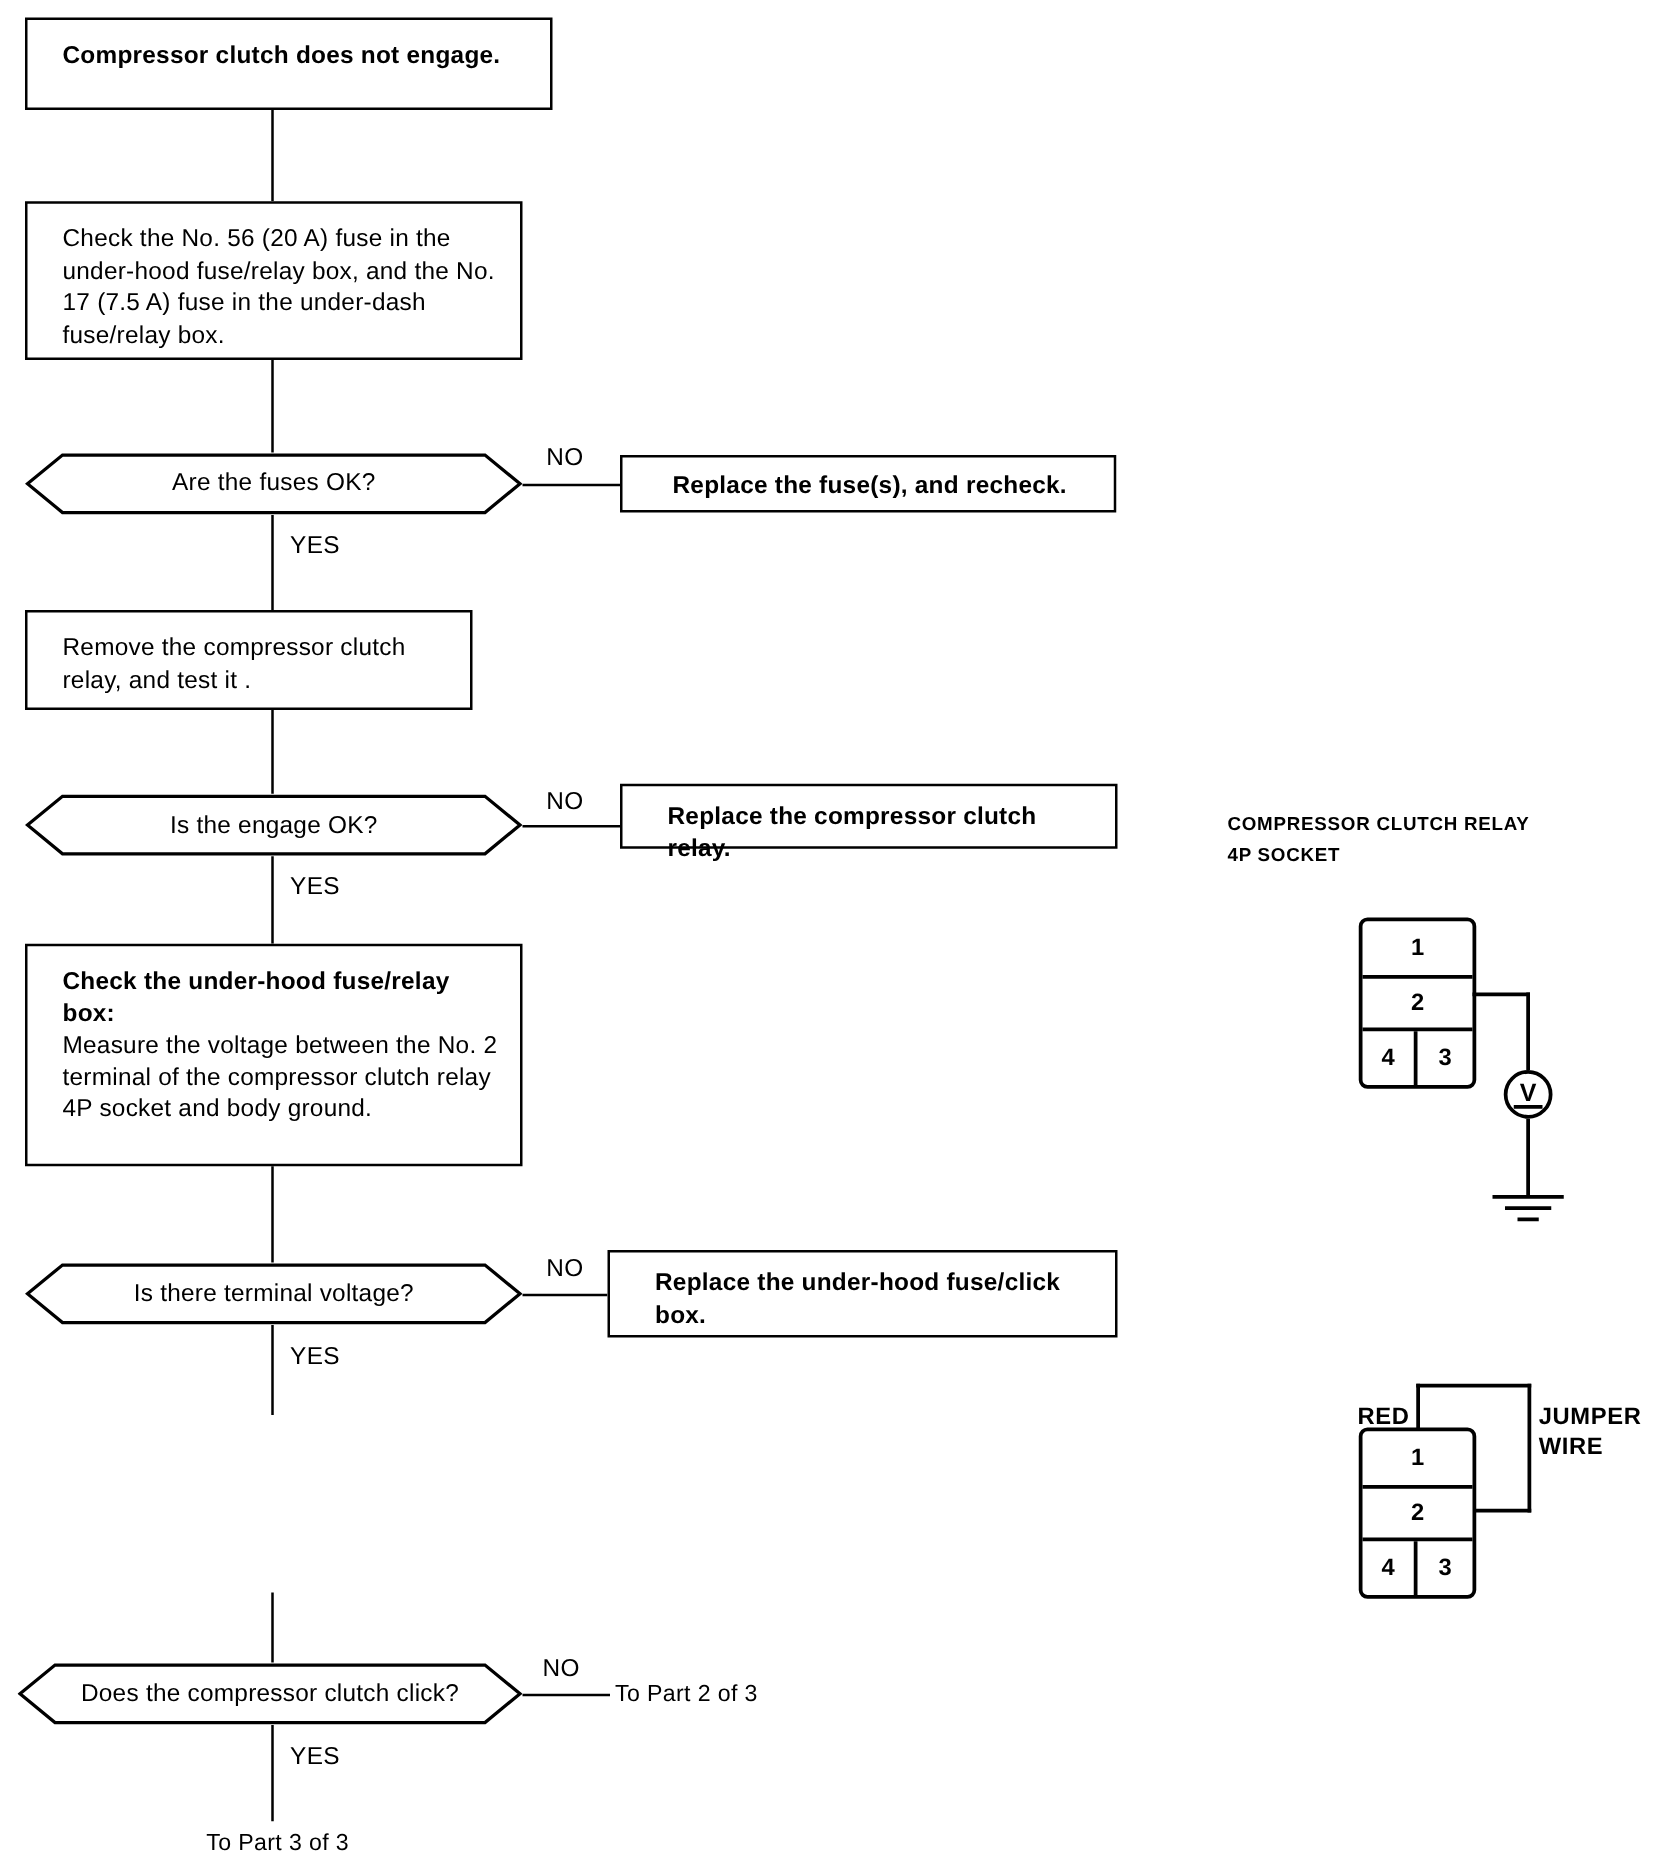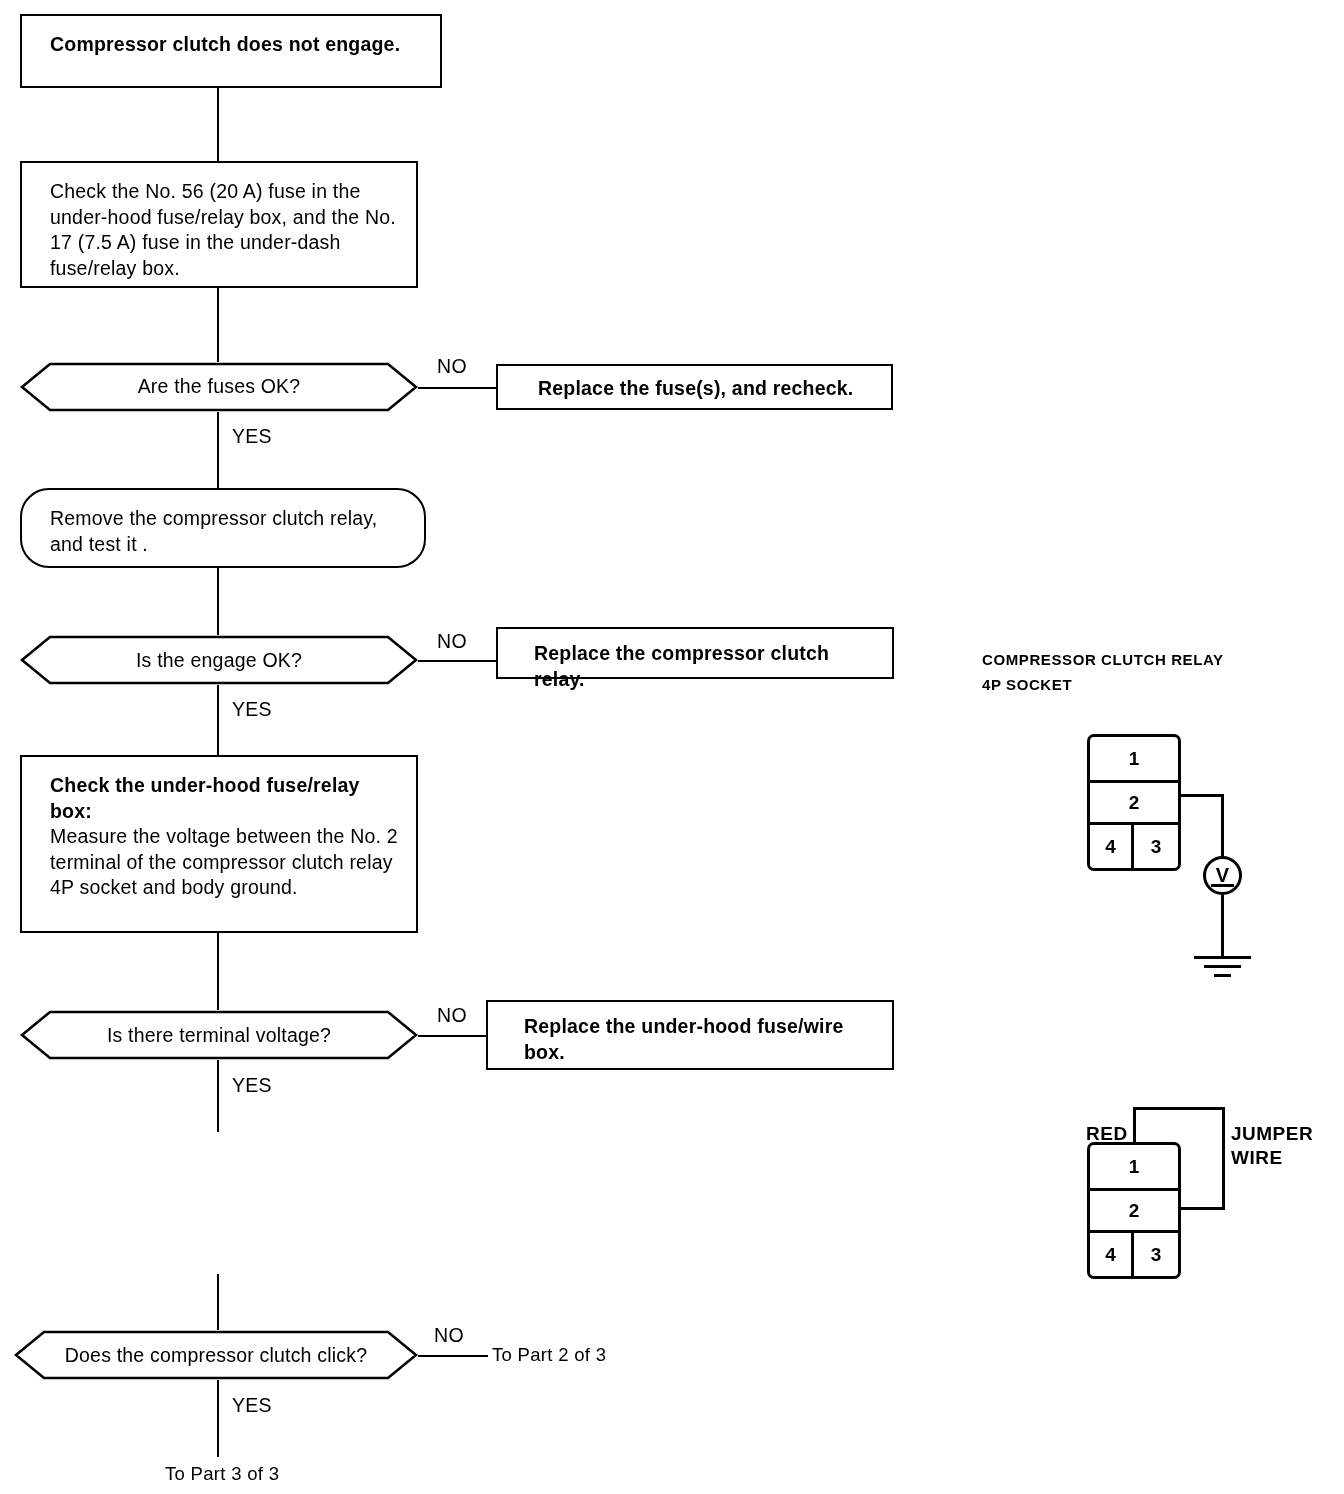--- a/index.html
+++ b/index.html
@@ -151,21 +151,21 @@
   <div class="line-h" style="left:418px; top:387px; width:78px;"></div>
   <div class="lbl" style="left:437px; top:355px;">NO</div>
   <div class="lbl" style="left:232px; top:425px;">YES</div>
 
   <div class="node bold" style="left:496px; top:364px; width:397px; height:46px;">
     <div class="txt" style="top:10px; left:40px;">Replace the fuse(s), and recheck.</div>
   </div>
 
   <div class="line-v" style="left:217px; top:412px; height:80px;"></div>
 
-  <div class="node" style="left:20px; top:488px; width:406px; height:80px;border-radius:29px;">
+  <div class="node" style="left:20px; top:488px; width:358px; height:80px;">
     <div class="txt">Remove the compressor clutch relay, and test it .</div>
   </div>
   <div class="line-v" style="left:217px; top:568px; height:67px;"></div>
 
   <div class="decision" style="left:20px; top:635px; width:398px; height:50px;">
     <svg width="398" height="50" viewBox="0 0 398 50">
       <polygon points="2,25 30,2 368,2 396,25 368,48 30,48" fill="#fff" stroke="#000" stroke-width="2.6"></polygon>
     </svg>
     <div class="dtxt">Is the engage OK?</div>
   </div>
@@ -191,21 +191,21 @@
     <svg width="398" height="50" viewBox="0 0 398 50">
       <polygon points="2,25 30,2 368,2 396,25 368,48 30,48" fill="#fff" stroke="#000" stroke-width="2.6"></polygon>
     </svg>
     <div class="dtxt">Is there terminal voltage?</div>
   </div>
   <div class="line-h" style="left:418px; top:1035px; width:68px;"></div>
   <div class="lbl" style="left:437px; top:1004px;">NO</div>
   <div class="lbl" style="left:232px; top:1074px;">YES</div>
 
   <div class="node bold" style="left:486px; top:1000px; width:408px; height:70px;">
-    <div class="txt" style="top:12px; left:36px; right:18px;">Replace the under-hood fuse/wire box.</div>
+    <div class="txt" style="top:12px; left:36px; right:18px;">Replace the under-hood fuse/click box.</div>
   </div>
 
   <div class="line-v" style="left:217px; top:1060px; height:72px;"></div>
 
   <div class="line-v" style="left:217px; top:1274px; height:56px;"></div>
 
   <div class="decision" style="left:14px; top:1330px; width:404px; height:50px;">
     <svg width="404" height="50" viewBox="0 0 404 50">
       <polygon points="2,25 30,2 374,2 402,25 374,48 30,48" fill="#fff" stroke="#000" stroke-width="2.6"></polygon>
     </svg>

